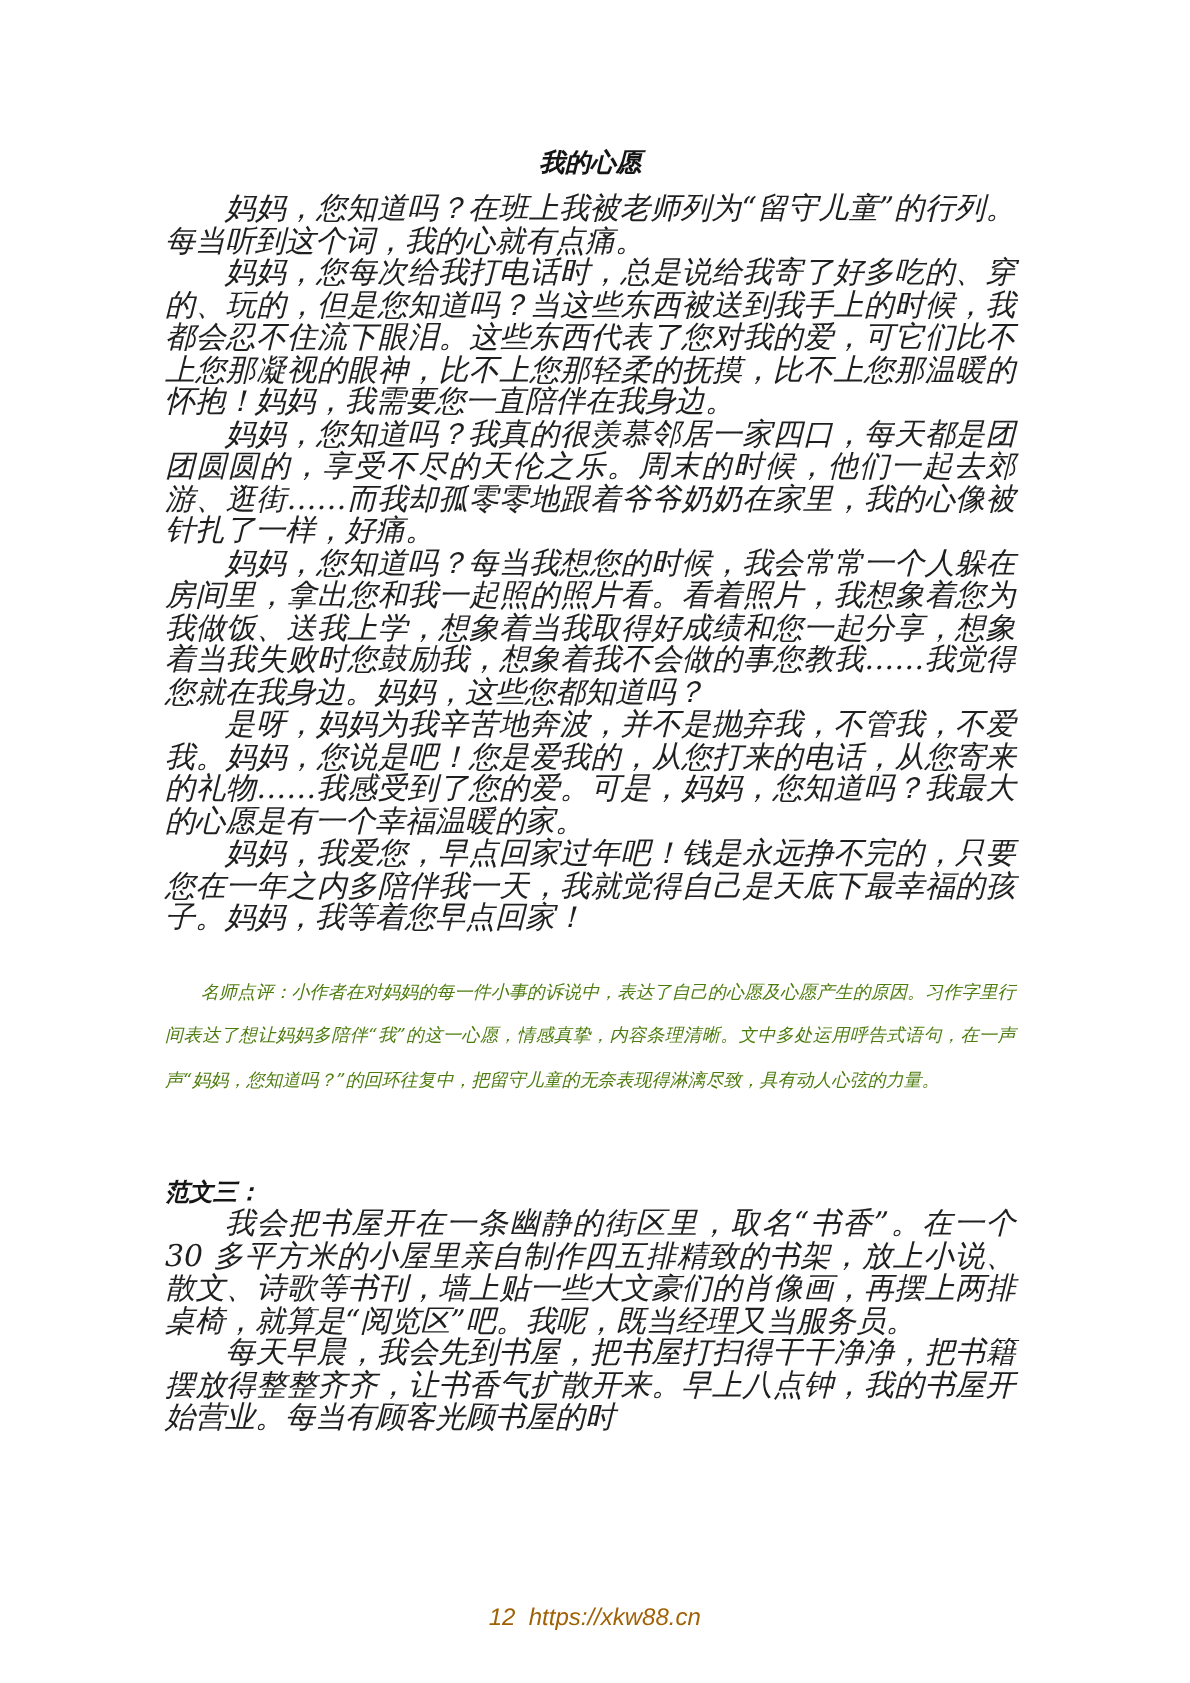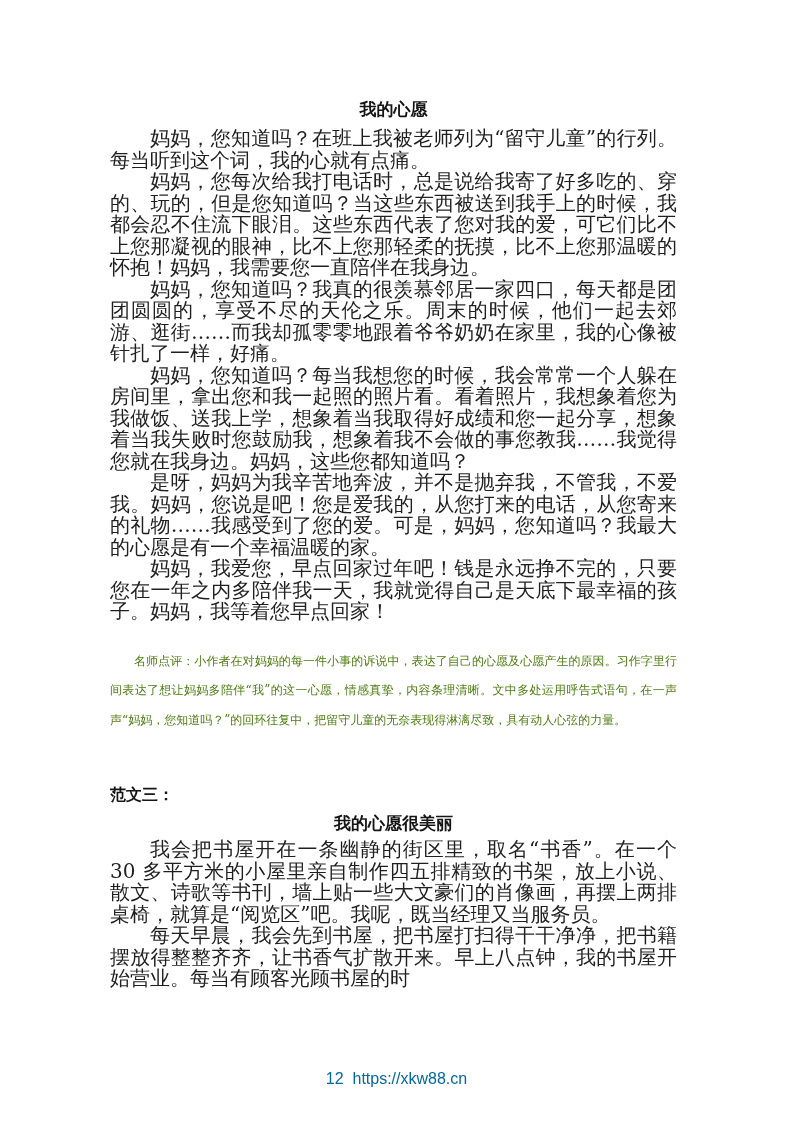--- a/index.html
+++ b/index.html
@@ -5,20 +5,21 @@
   * { margin: 0; padding: 0; box-sizing: border-box; }
   html, body { background: #ffffff; }
   .page {
     position: relative;
     width: 793px;
     height: 1122px;
     background: #ffffff;
     overflow: hidden;
     font-family: "DejaVu Serif", "Liberation Serif", serif;
     color: #1f1f1f;
+    font-style: italic;
   }
   .content {
     position: absolute;
     left: 110px;
     top: 98px;
     width: 567px;
   }
   .essay-title {
     font-size: 17px;
     font-weight: bold;
@@ -54,21 +55,21 @@
     margin-bottom: 5px;
   }
   .page-footer {
     position: absolute;
     left: 0;
     bottom: 34px;
     width: 100%;
     text-align: center;
     font-family: "Liberation Sans", "DejaVu Sans", sans-serif;
     font-size: 16px;
-    color: #0369a1;
+    color: #a16207;
   }
   .page-footer span { display: inline; }
 </style>
 </head>
 <body>
 
 <div class="page">
   <div class="content">
 
     <div class="essay-title">我的心愿</div>
@@ -77,21 +78,20 @@
     <p class="body-par">妈妈，您每次给我打电话时，总是说给我寄了好多吃的、穿的、玩的，但是您知道吗？当这些东西被送到我手上的时候，我都会忍不住流下眼泪。这些东西代表了您对我的爱，可它们比不上您那凝视的眼神，比不上您那轻柔的抚摸，比不上您那温暖的怀抱！妈妈，我需要您一直陪伴在我身边。</p>
     <p class="body-par">妈妈，您知道吗？我真的很羡慕邻居一家四口，每天都是团团圆圆的，享受不尽的天伦之乐。周末的时候，他们一起去郊游、逛街……而我却孤零零地跟着爷爷奶奶在家里，我的心像被针扎了一样，好痛。</p>
     <p class="body-par">妈妈，您知道吗？每当我想您的时候，我会常常一个人躲在房间里，拿出您和我一起照的照片看。看着照片，我想象着您为我做饭、送我上学，想象着当我取得好成绩和您一起分享，想象着当我失败时您鼓励我，想象着我不会做的事您教我……我觉得您就在我身边。妈妈，这些您都知道吗？</p>
     <p class="body-par">是呀，妈妈为我辛苦地奔波，并不是抛弃我，不管我，不爱我。妈妈，您说是吧！您是爱我的，从您打来的电话，从您寄来的礼物……我感受到了您的爱。可是，妈妈，您知道吗？我最大的心愿是有一个幸福温暖的家。</p>
     <p class="body-par">妈妈，我爱您，早点回家过年吧！钱是永远挣不完的，只要您在一年之内多陪伴我一天，我就觉得自己是天底下最幸福的孩子。妈妈，我等着您早点回家！</p>
 
     <p class="teacher-comment">名师点评：小作者在对妈妈的每一件小事的诉说中，表达了自己的心愿及心愿产生的原因。习作字里行间表达了想让妈妈多陪伴“我”的这一心愿，情感真挚，内容条理清晰。文中多处运用呼告式语句，在一声声“妈妈，您知道吗？”的回环往复中，把留守儿童的无奈表现得淋漓尽致，具有动人心弦的力量。</p>
 
     <div class="section-label">范文三：</div>
 
-    <div class="essay-title second">我的心愿很美丽</div>
 
     <p class="body-par">我会把书屋开在一条幽静的街区里，取名“书香”。在一个 30 多平方米的小屋里亲自制作四五排精致的书架，放上小说、散文、诗歌等书刊，墙上贴一些大文豪们的肖像画，再摆上两排桌椅，就算是“阅览区”吧。我呢，既当经理又当服务员。</p>
     <p class="body-par">每天早晨，我会先到书屋，把书屋打扫得干干净净，把书籍摆放得整整齐齐，让书香气扩散开来。早上八点钟，我的书屋开始营业。每当有顾客光顾书屋的时</p>
 
   </div>
 
   <div class="page-footer">
     <span>12</span>
     <span>&nbsp;</span><span>https://xkw88.cn</span>
   </div>

